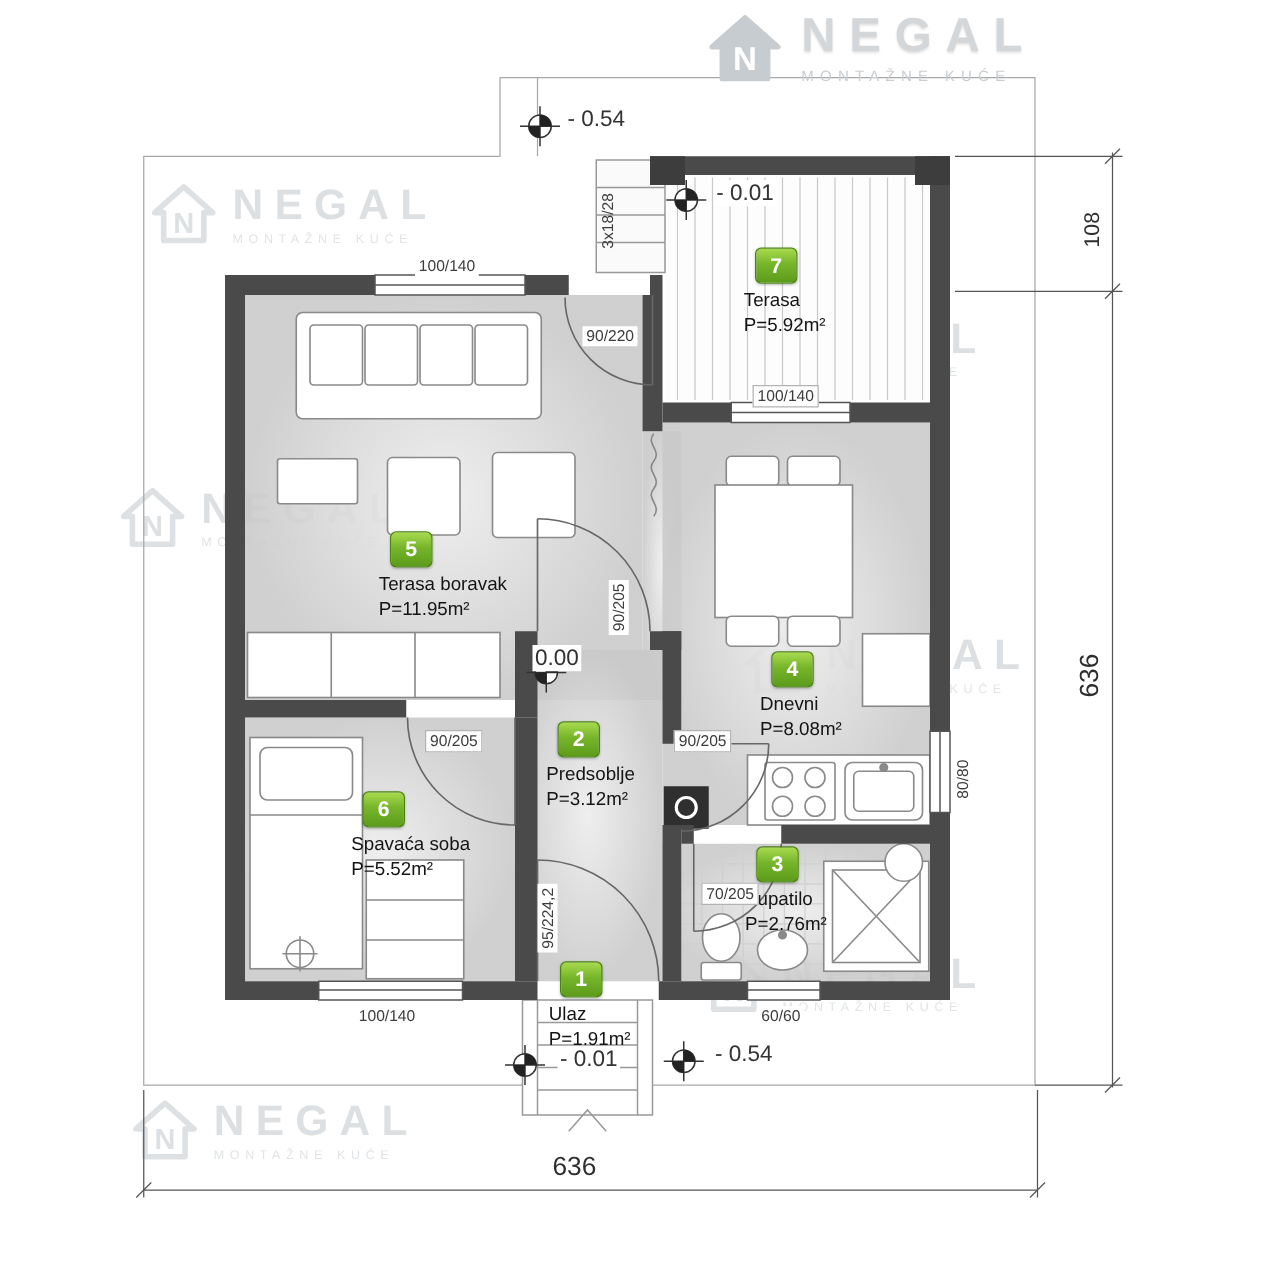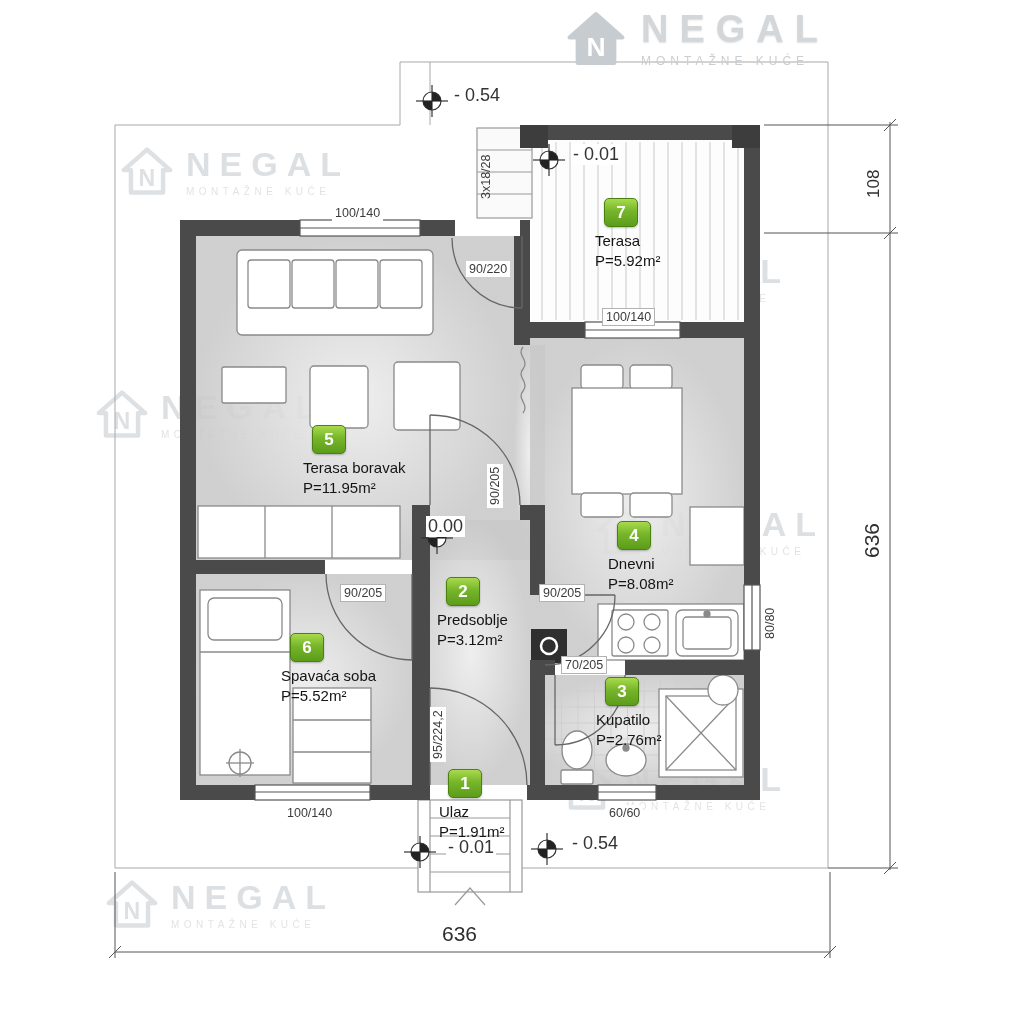--- a/index.html
+++ b/index.html
@@ -379,21 +379,21 @@
       <div class="rarea">P=1.91m²</div>
     </div>
 
     <div class="tag" style="left:332px;top:205px">100/140</div>
     <div class="tag" style="left:466px;top:261px">90/220</div>
     <div class="tag boxed" style="left:602px;top:308px">100/140</div>
     <div class="tag vert" style="left:487px;top:508px">90/205</div>
     <div class="tag boxed" style="left:340px;top:584px">90/205</div>
     <div class="tag boxed" style="left:539px;top:584px">90/205</div>
     <div class="tag vert" style="left:762px;top:642px">80/80</div>
-    <div class="tag boxed" style="left:561px;top:656px">70/205</div>
+    <div class="tag boxed" style="left:561px;top:706px">70/205</div>
     <div class="tag vert" style="left:430px;top:762px">95/224,2</div>
     <div class="tag" style="left:284px;top:805px">100/140</div>
     <div class="tag" style="left:606px;top:805px">60/60</div>
     <div class="tag vert" style="left:478px;top:202px;background:transparent">3x18/28</div>
 
     <div class="lvl" style="left:452px;top:85px">- 0.54</div>
     <div class="lvl" style="left:571px;top:144px">- 0.01</div>
     <div class="lvl" style="left:426px;top:516px">0.00</div>
     <div class="lvl" style="left:446px;top:837px">- 0.01</div>
     <div class="lvl" style="left:570px;top:833px">- 0.54</div>

